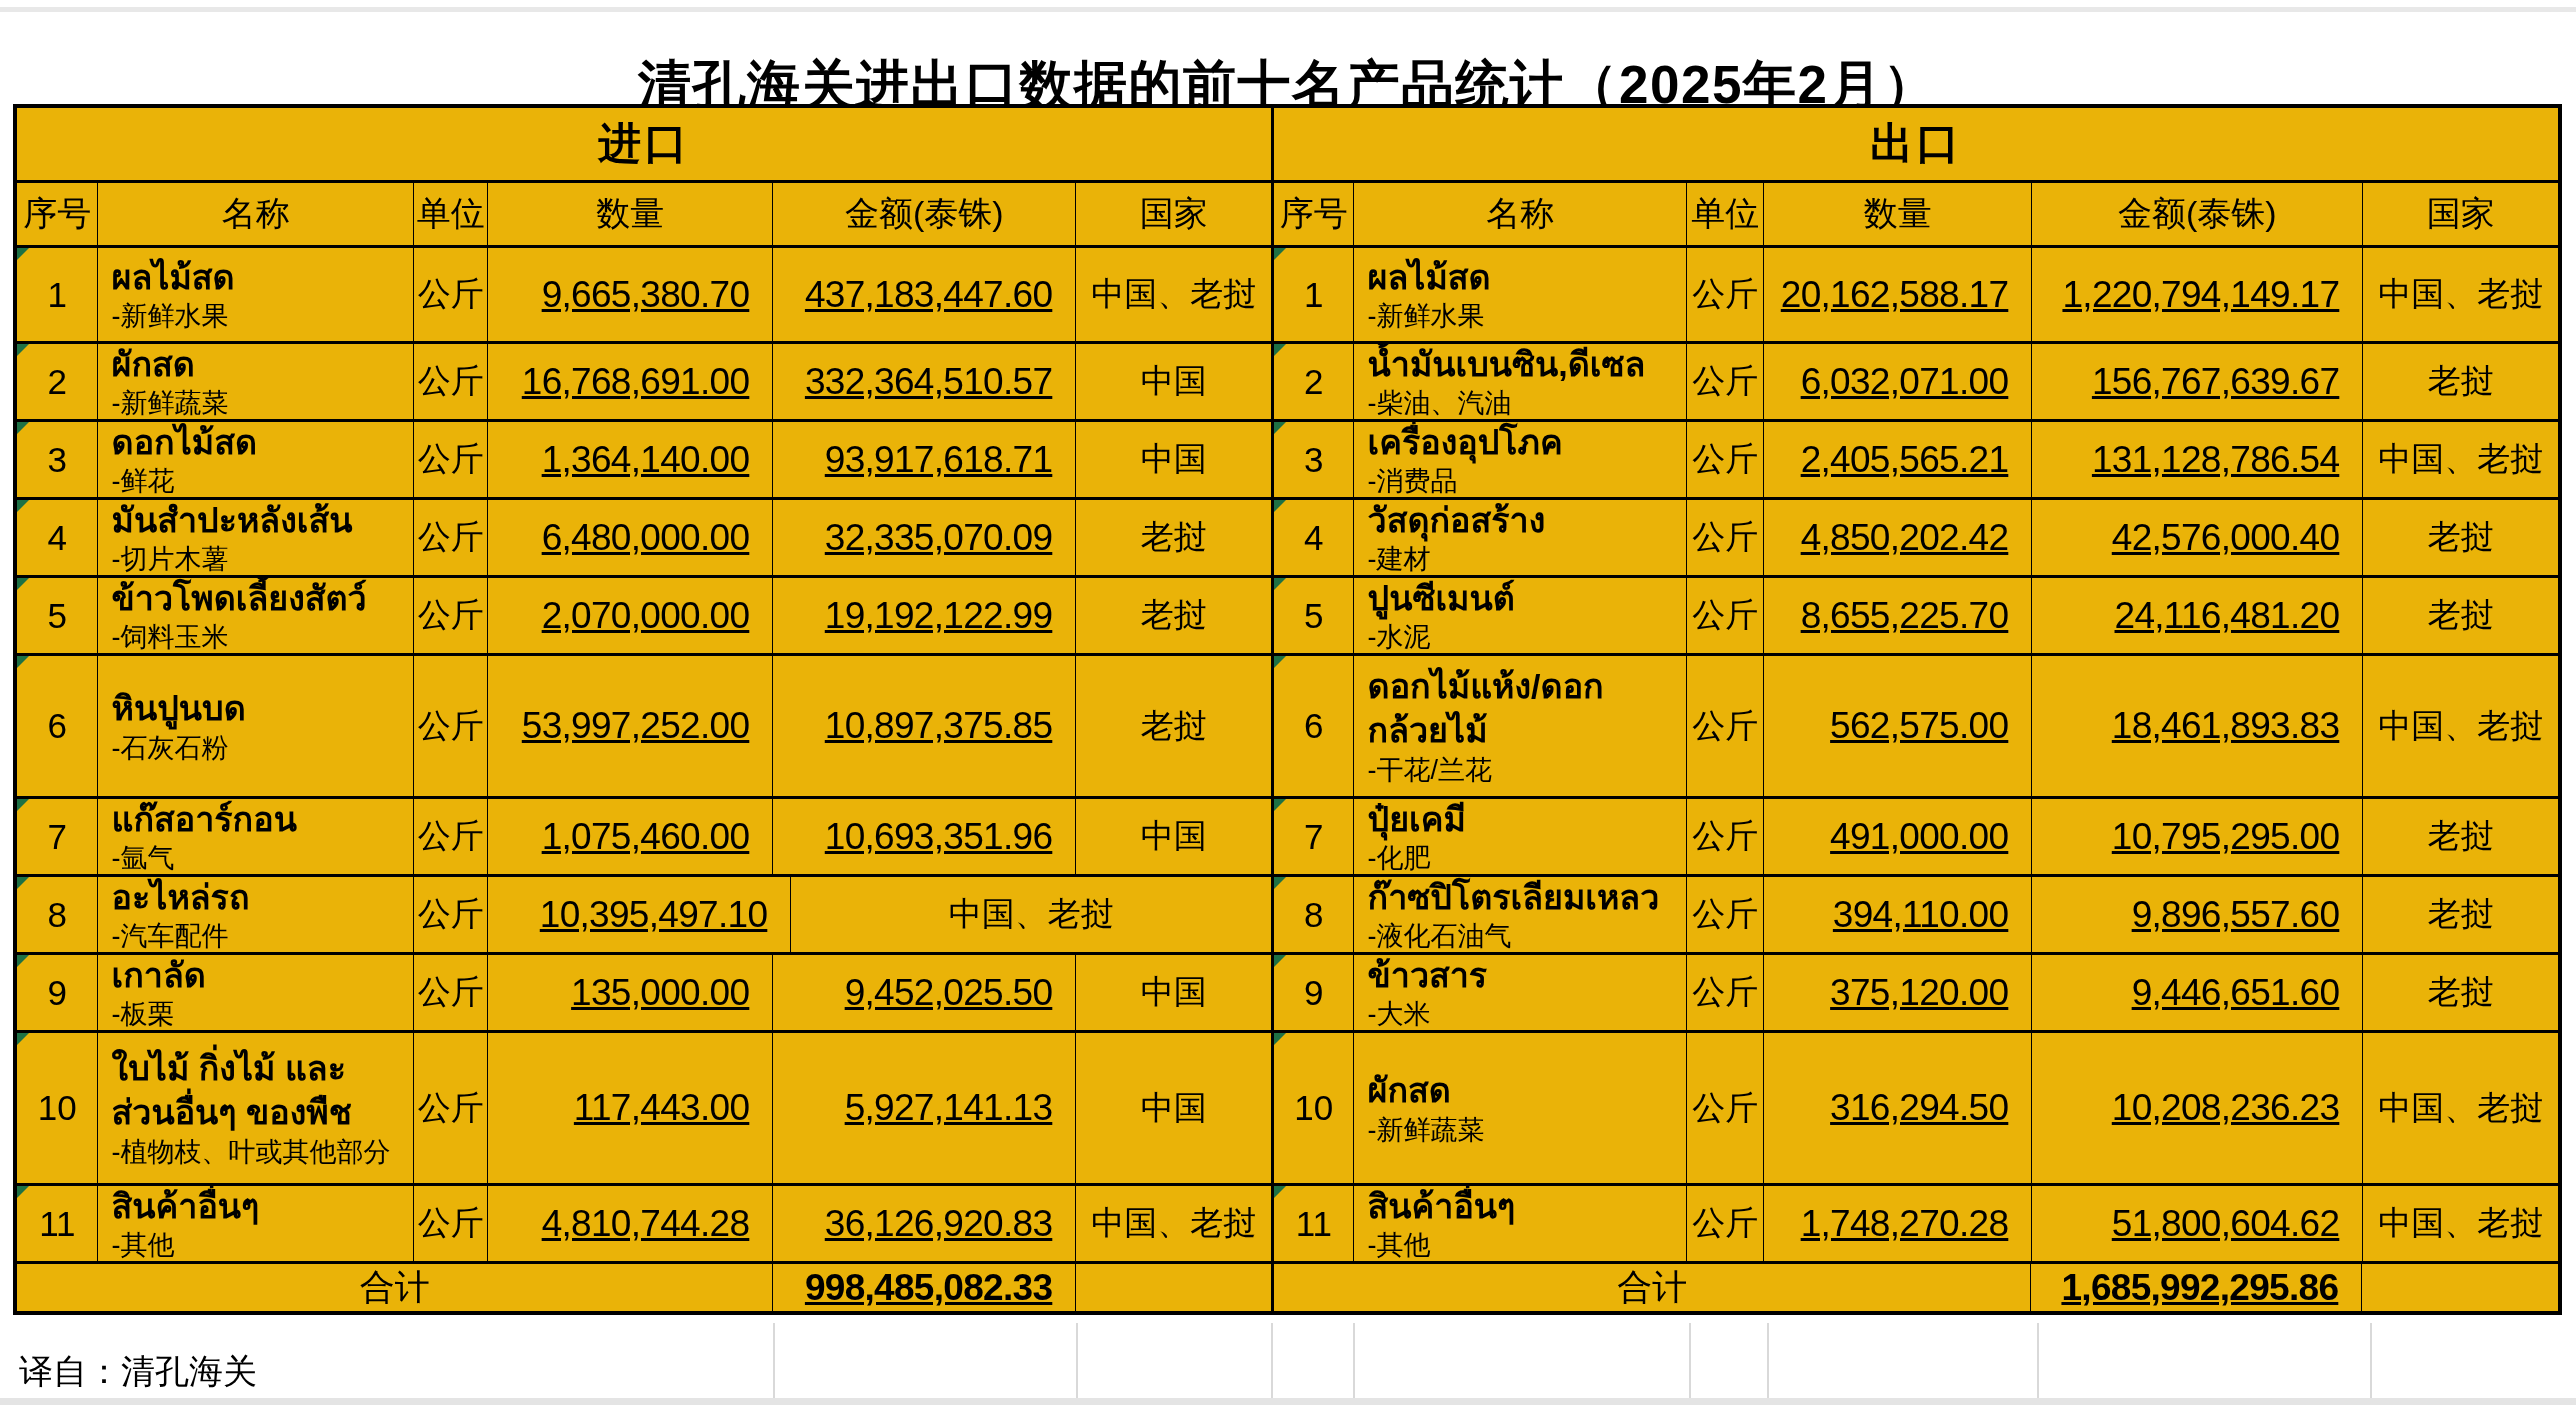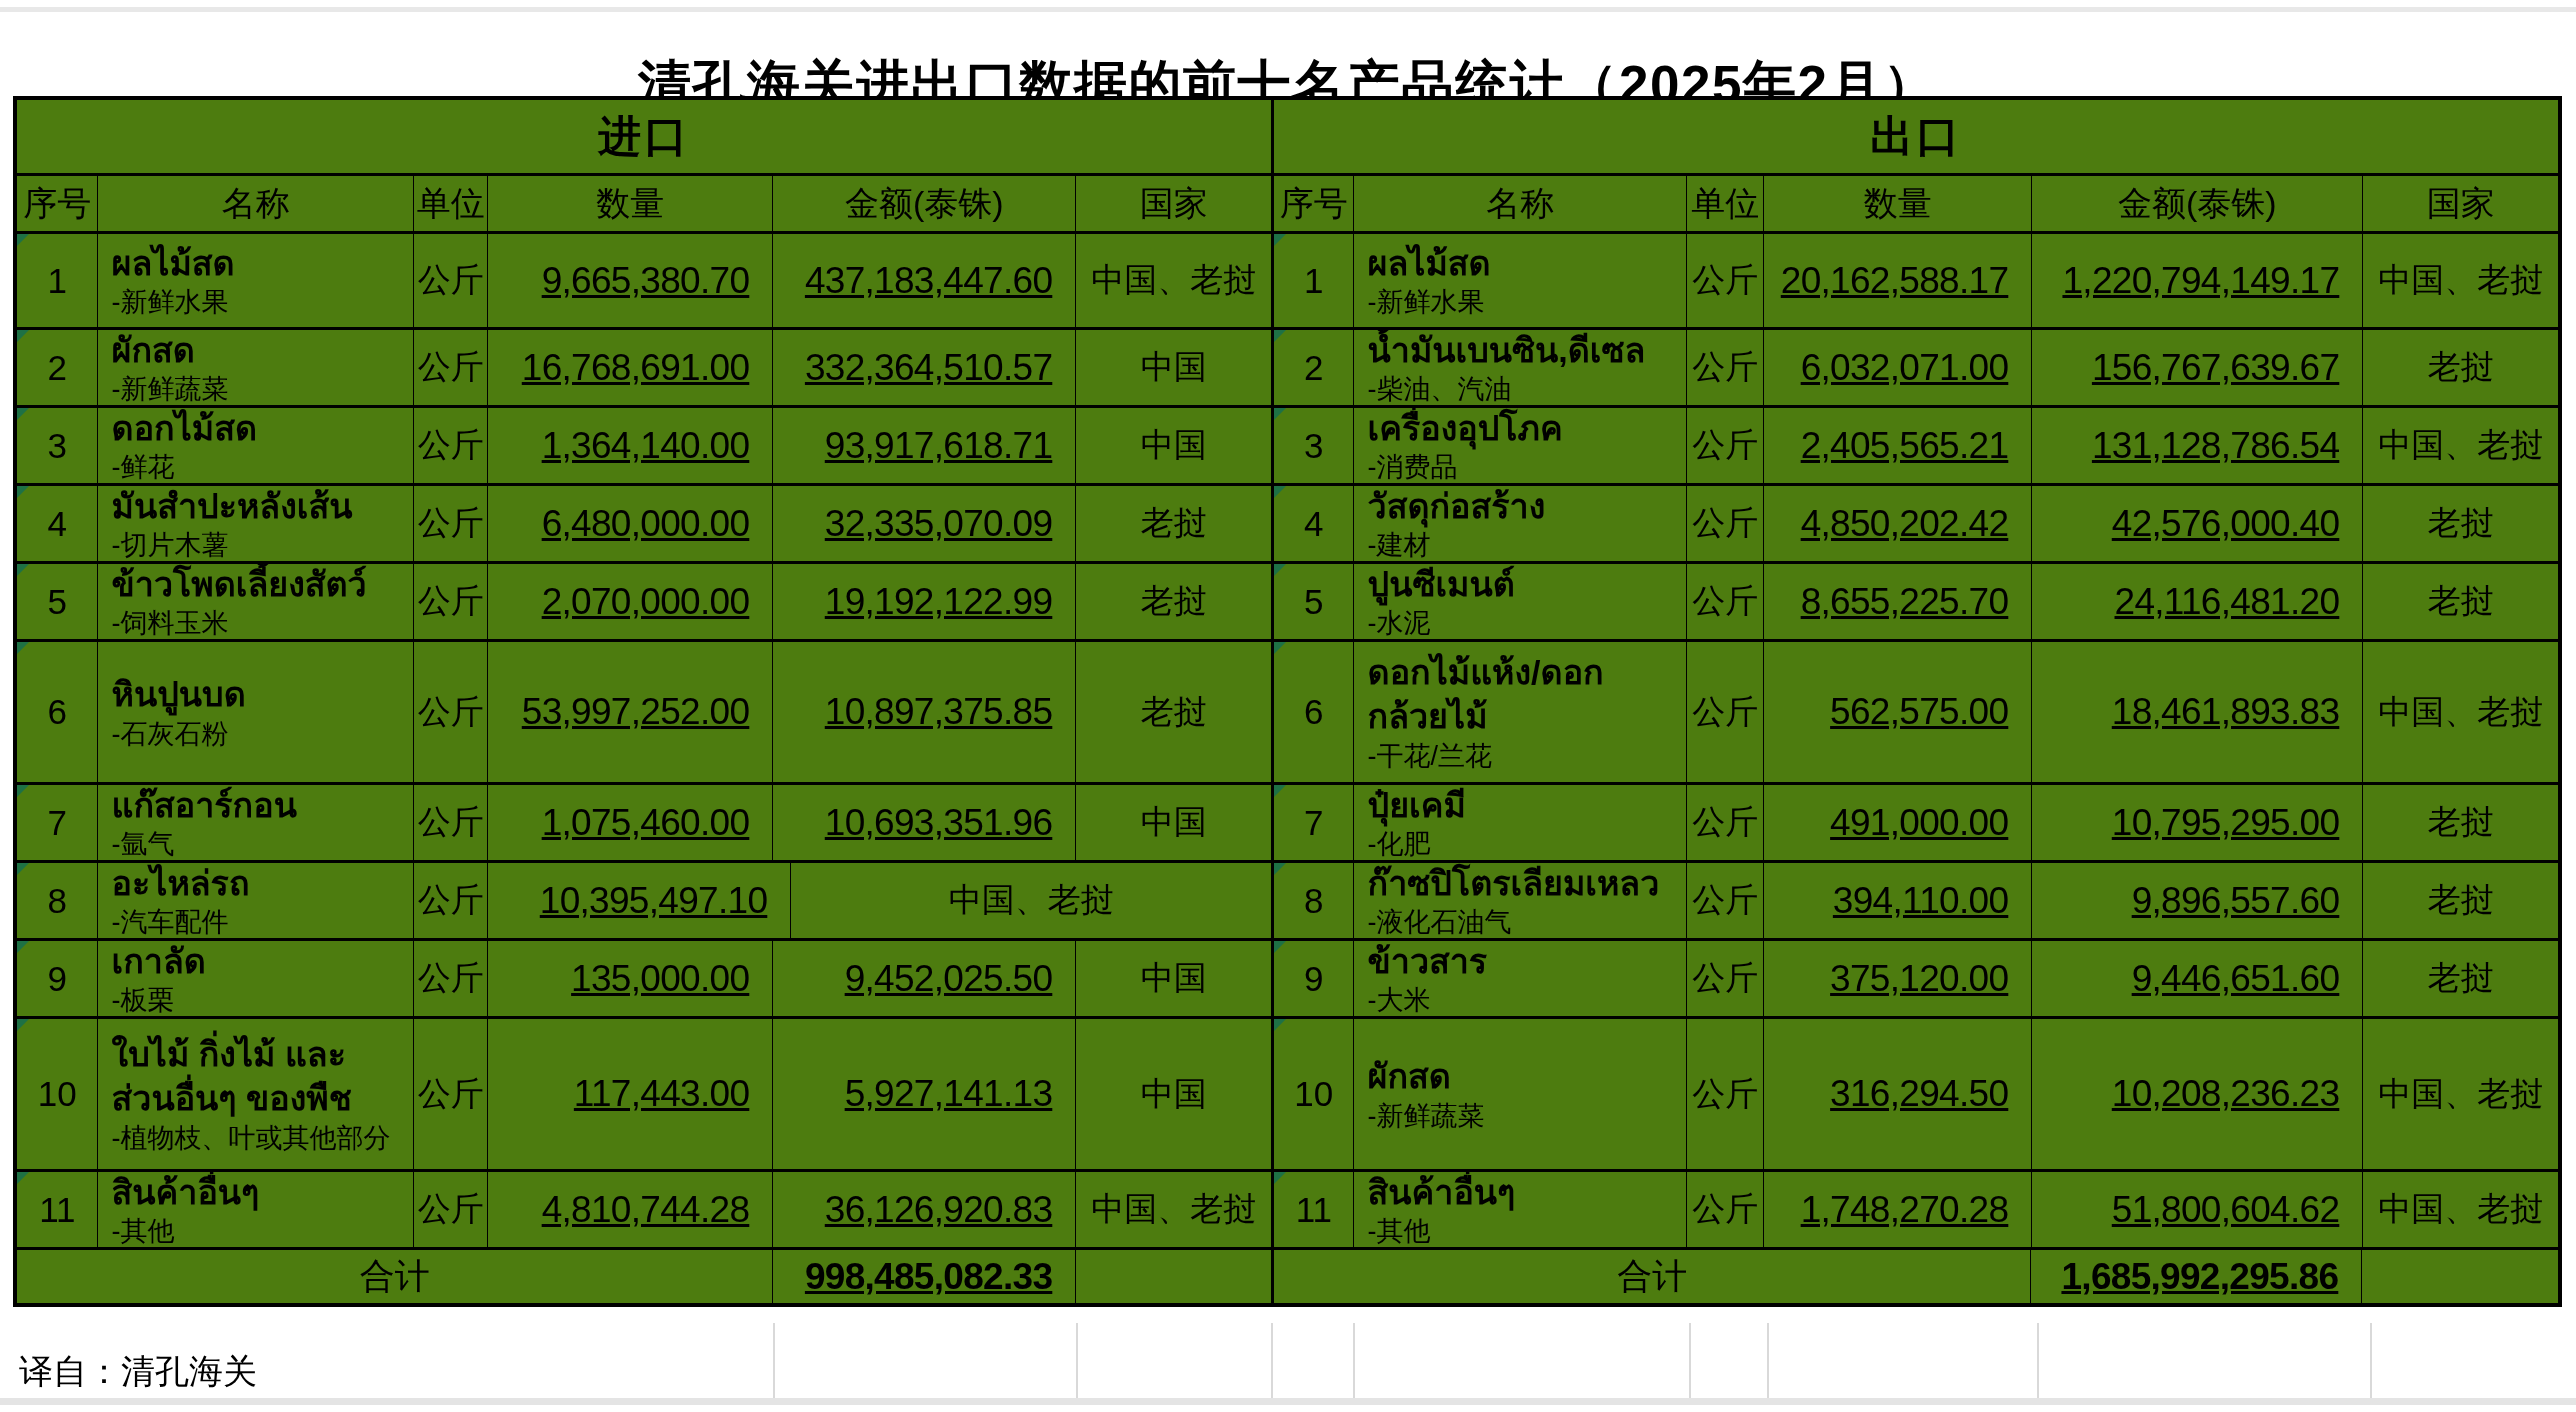--- a/index.html
+++ b/index.html
@@ -10,34 +10,34 @@
   .strip{position:absolute;left:0;width:2576px;}
   #top-strip{top:6.7px;height:5.2px;background:#e8e8e8;}
   #bottom-strip{top:1398px;height:6.7px;background:#e4e4e4;}
 
   #title{
     position:absolute;left:13.3px;top:50px;width:2549px;text-align:center;
     font-size:53px;font-weight:bold;letter-spacing:1.5px;white-space:nowrap;
   }
 
   #table{
-    position:absolute;left:13.3px;top:96px;width:2549px;height:1211px;
-    border:4.4px solid #000;box-sizing:border-box;display:flex;background:#4d7c0f;
+    position:absolute;left:13.3px;top:104px;width:2549px;height:1211px;
+    border:4.4px solid #000;box-sizing:border-box;display:flex;background:#eab308;
   }
   .half{display:flex;flex-direction:column;box-sizing:border-box;height:100%;}
   #import-half{width:1257px;border-right:3.7px solid #000;}
   #export-half{flex:1;border-radius:30px;}
 
   .band{
     height:76px;border-bottom:3.7px solid #000;box-sizing:border-box;
     display:flex;align-items:center;justify-content:center;
     font-size:43px;font-weight:bold;letter-spacing:3px;
   }
   .hrow,.row,.trow{display:flex;box-sizing:border-box;border-bottom:3.7px solid #000;flex:none;}
-  .hrow{height:58px;text-align:right;}
+  .hrow{height:65px;text-align:right;}
   .trow{border-bottom:none;flex:1;}
 
   .cell{
     box-sizing:border-box;border-right:1.5px solid #000;
     display:flex;align-items:center;justify-content:center;overflow:hidden;
   }
   .cell:last-child{border-right:none;}
 
   #import-half .c0{width:81px;} #import-half .c1{width:316px;} #import-half .c2{width:74px;}
   #import-half .c3{width:285px;} #import-half .c4{width:303px;} #import-half .c5{flex:1;}

